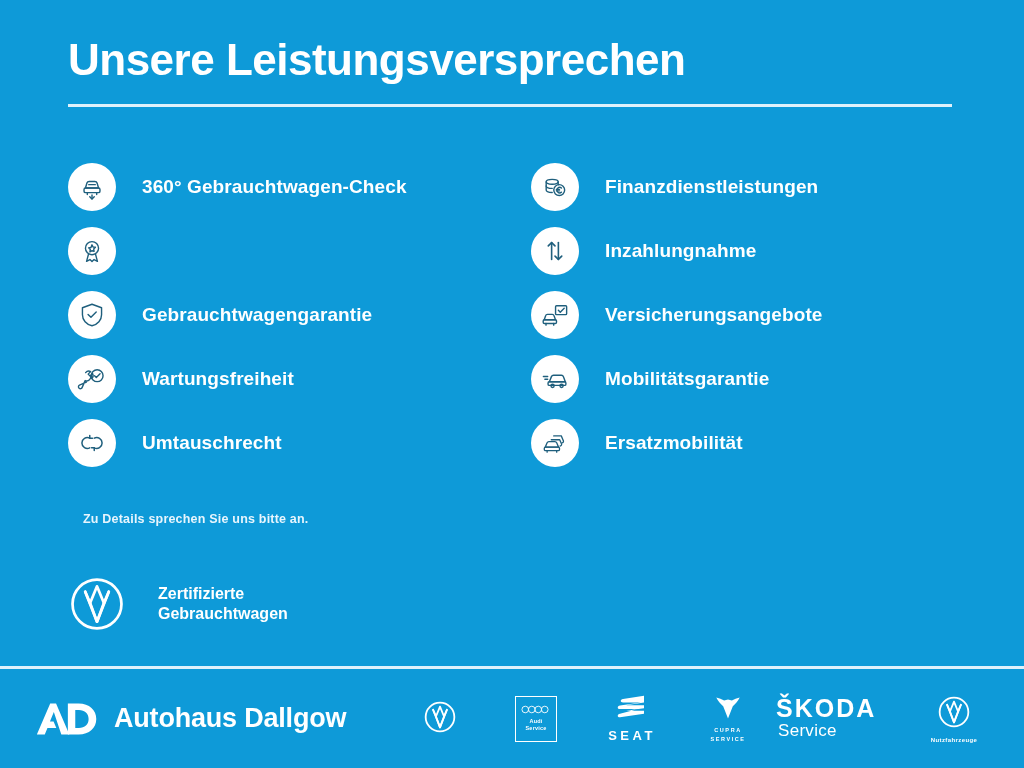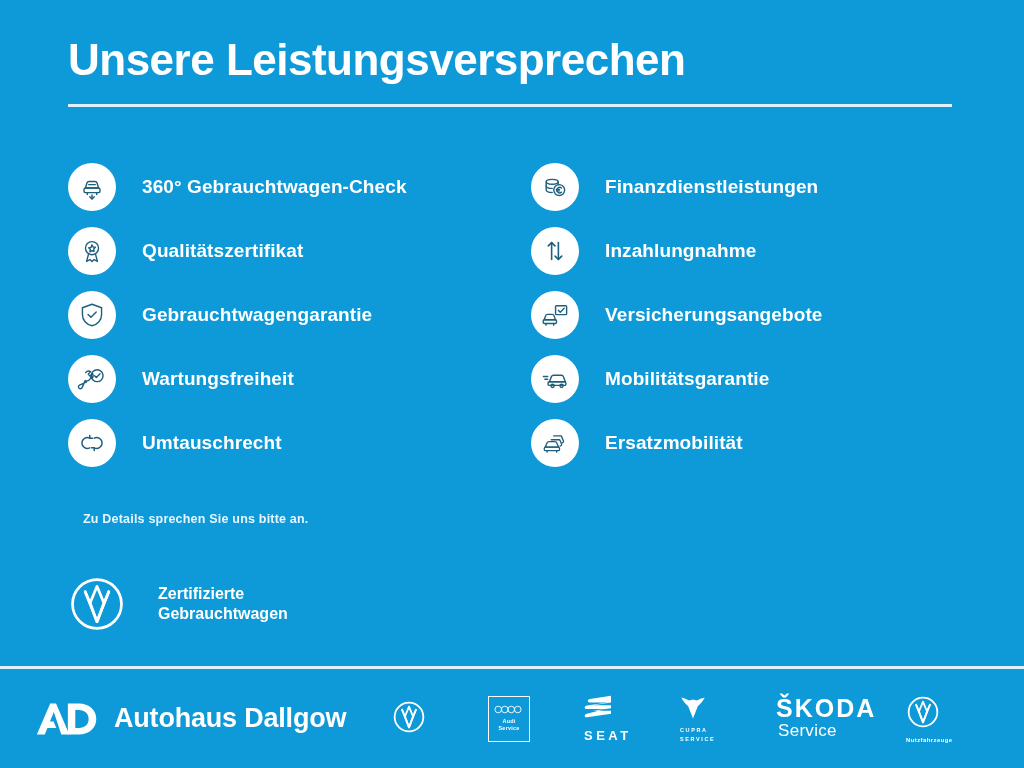--- a/index.html
+++ b/index.html
@@ -152,20 +152,21 @@
   .brands {
     margin-left: auto;
     margin-right: 22px;
     display: flex;
     align-items: center;
   }
   .brand {
     width: 96px;
     display: flex;
     flex-direction: column;
+    align-items: center;
     justify-content: center;
     color: #ffffff;
   }
   .brand-caption {
     font-size: 5.5px;
     font-weight: 700;
     letter-spacing: 1.6px;
     color: #ffffff;
     margin-top: 3px;
     text-transform: uppercase;
@@ -247,21 +248,20 @@
       </div>
 
       <div class="benefit">
         <span class="benefit-icon">
           <svg width="30" height="30" viewBox="0 0 32 32" fill="none" stroke="#1f5f7d" stroke-width="1.5" stroke-linecap="round" stroke-linejoin="round">
             <circle cx="16" cy="13" r="7"></circle>
             <path d="M16 9.4l1.1 2.3 2.5.35-1.8 1.75.43 2.5L16 15.73l-2.23 1.17.43-2.5-1.8-1.75 2.5-.35z"></path>
             <path d="M12.3 19.2 10.2 27l3.6-1.9 2.2 2.2 2.2-2.2 3.6 1.9-2.1-7.8"></path>
           </svg>
         </span>
-        <span class="benefit-label">Qualitätszertifikat</span>
       </div>
 
       <div class="benefit">
         <span class="benefit-icon">
           <svg width="30" height="30" viewBox="0 0 32 32" fill="none" stroke="#1f5f7d" stroke-width="1.5" stroke-linecap="round" stroke-linejoin="round">
             <path d="M16 4.5 5.8 8.3v7.4c0 5.6 4.1 10.3 10.2 11.8 6.1-1.5 10.2-6.2 10.2-11.8V8.3L16 4.5z"></path>
             <path d="m11.8 15.4 3.1 3.1 5.6-5.6"></path>
           </svg>
         </span>
         <span class="benefit-label">Gebrauchtwagengarantie</span>

